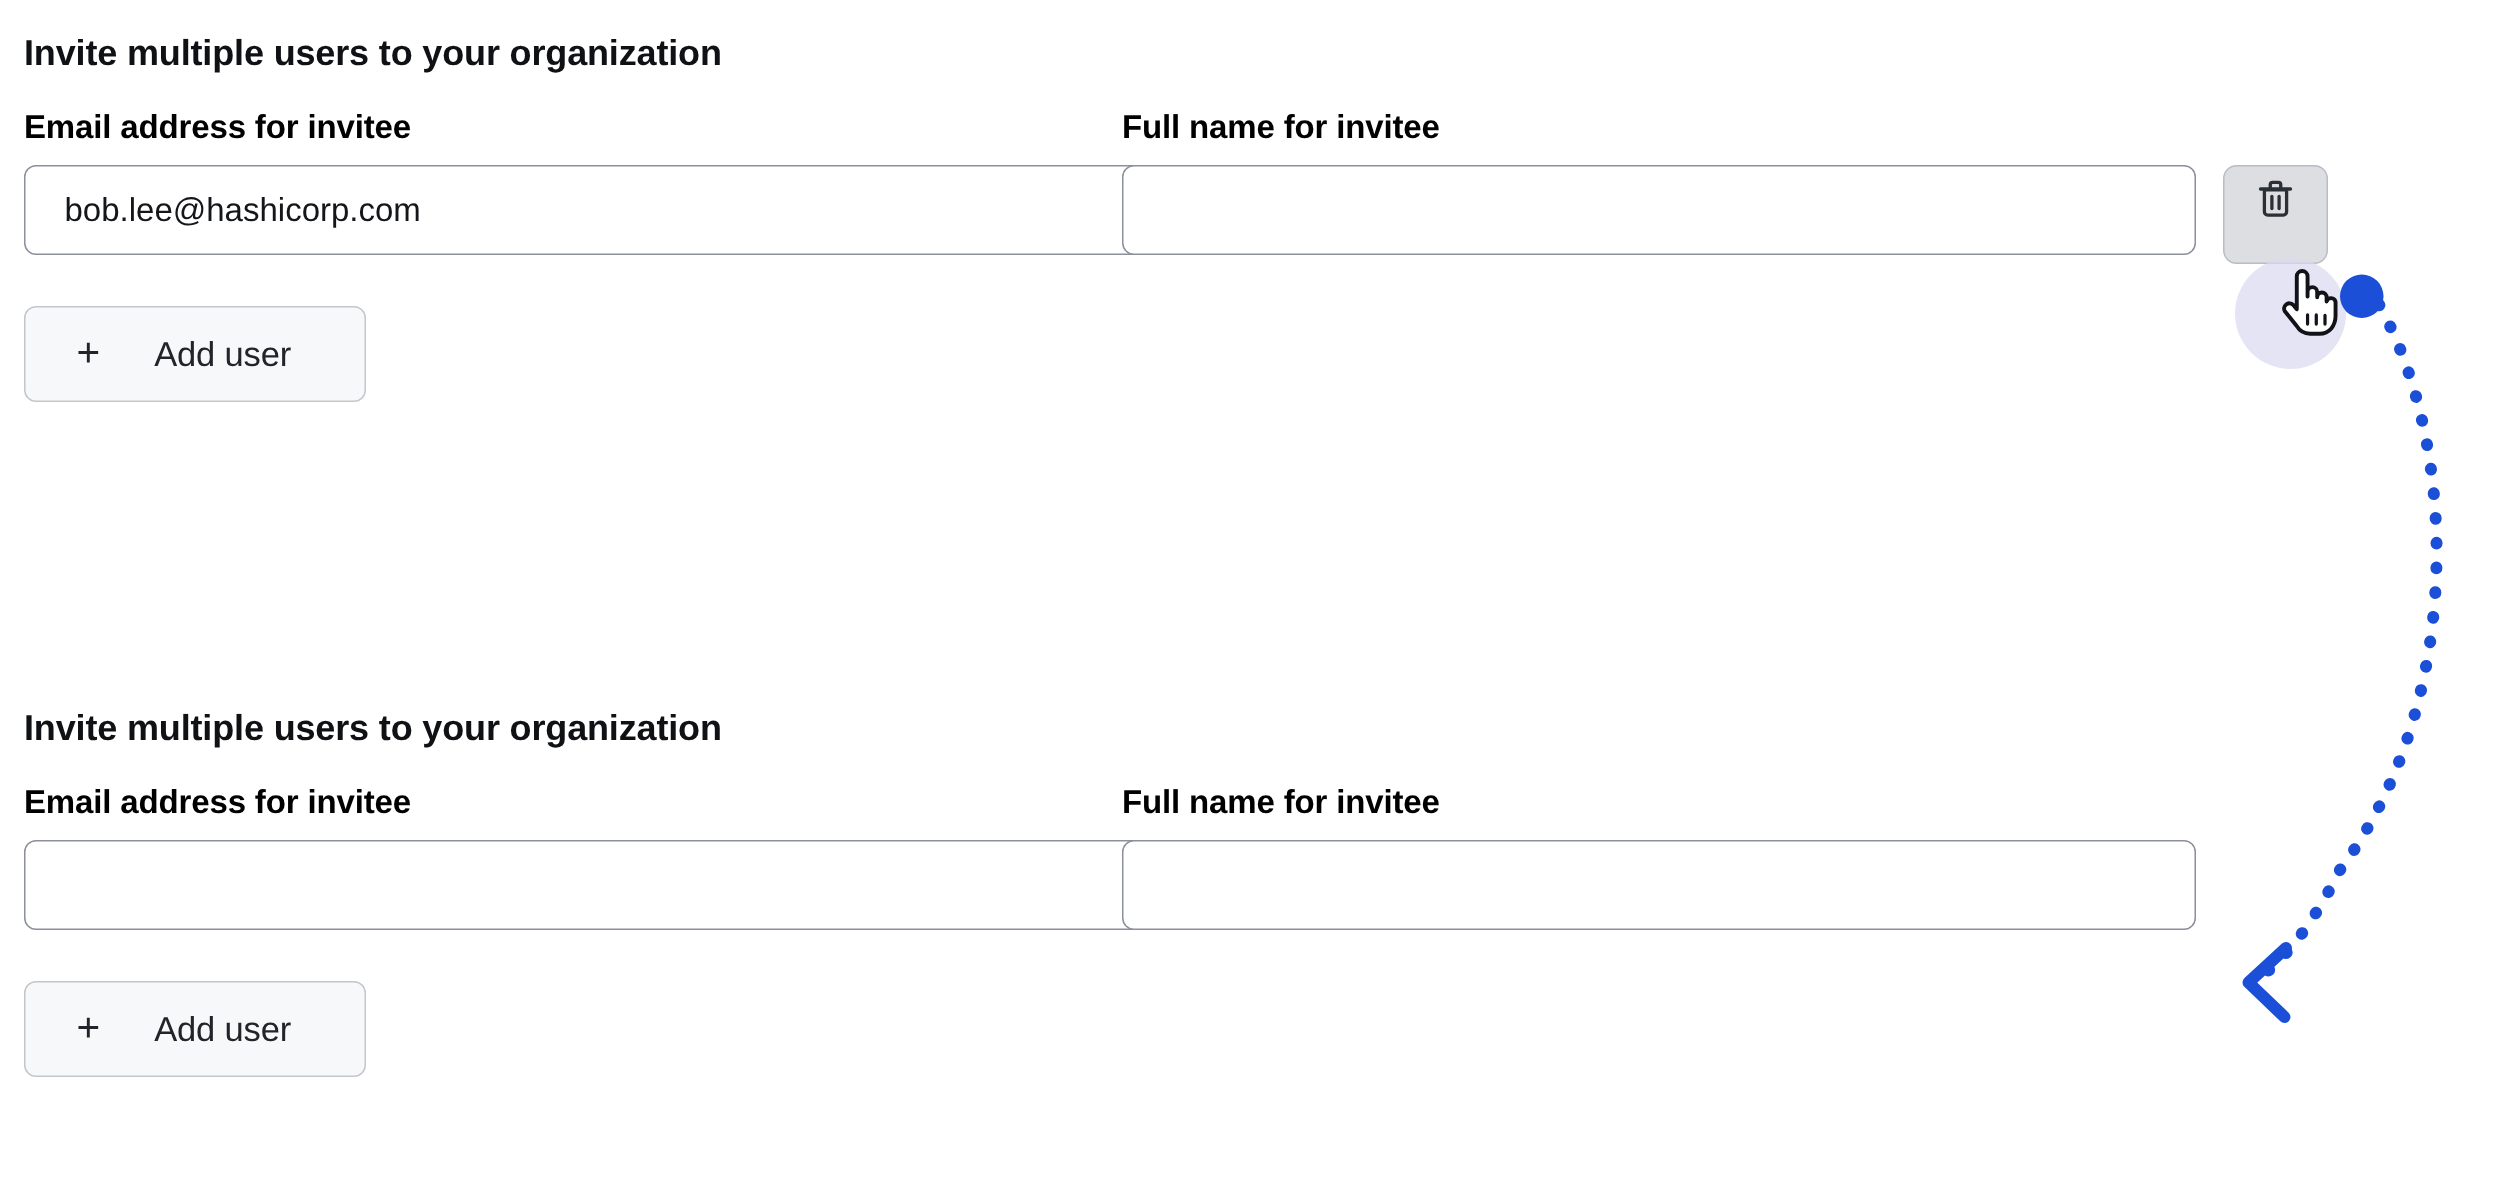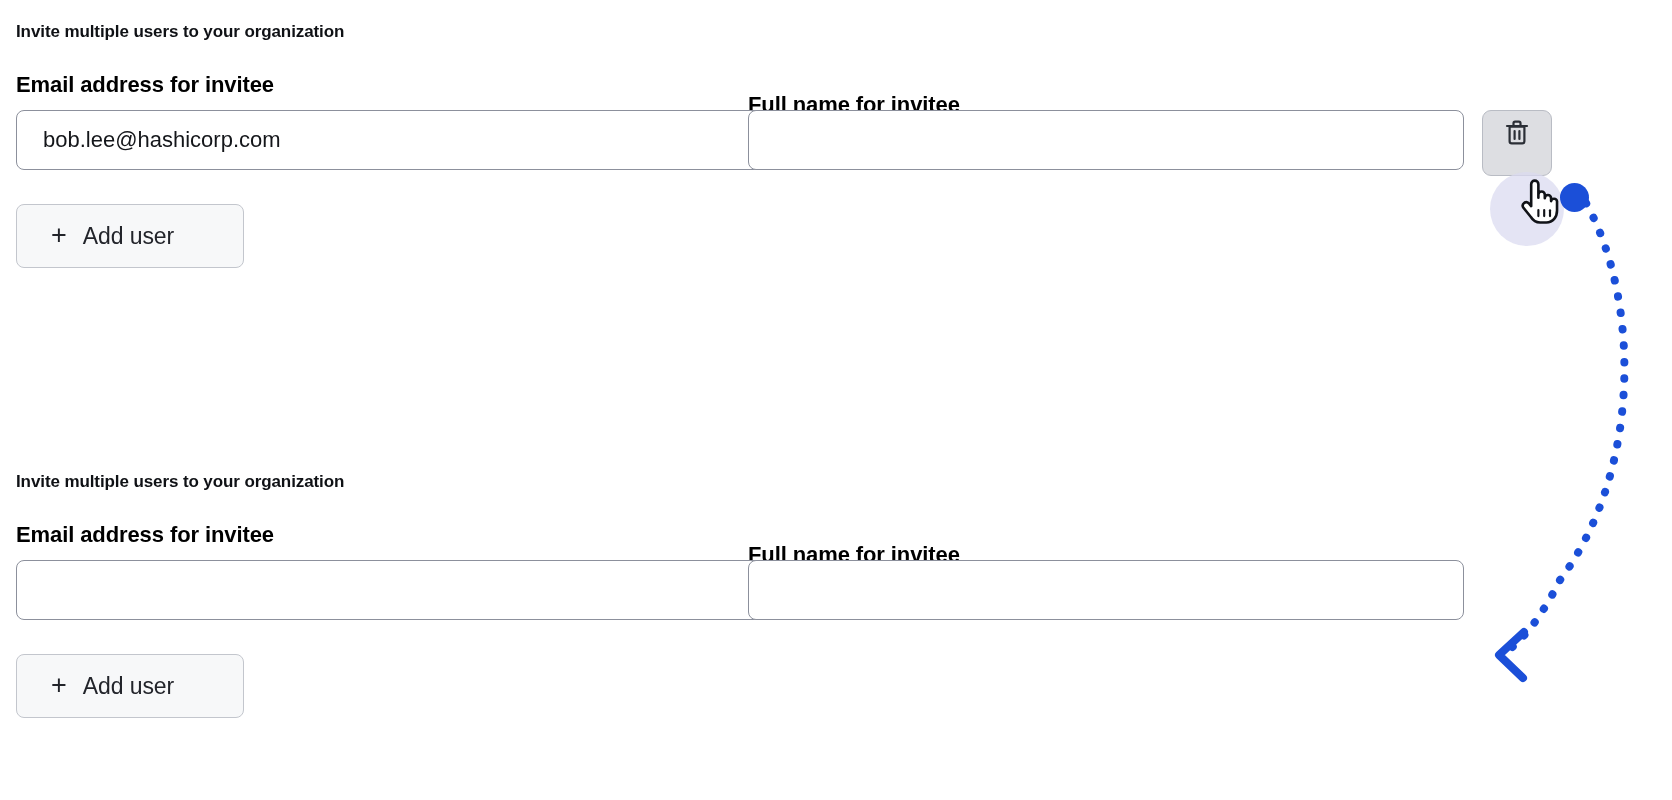--- a/index.html
+++ b/index.html
@@ -24,37 +24,37 @@
   
   .section {
     position: absolute;
     left: 0;
     width: 1672px;
   }
   .section-heading {
     position: absolute;
     left: 16px;
     top: 0;
-    font-size: 17px;
+    font-size: 24px;
     font-weight: 700;
     color: #0f1115;
     letter-spacing: -0.1px;
     white-space: nowrap;
   }
   .field-label {
     position: absolute;
     top: 50px;
     font-size: 22px;
     font-weight: 700;
     color: #000000;
     letter-spacing: -0.1px;
     white-space: nowrap;
   }
   .field-label.col-1 { left: 16px; }
-  .field-label.col-2 { left: 748px; margin-top: 20px; }
+  .field-label.col-2 { left: 748px; }
 
   .text-input {
     position: absolute;
     top: 88px;
     height: 60px;
     box-sizing: border-box;
     border: 1.6px solid #8c909c;
     border-radius: 8px;
     background: #ffffff;
     font-family: "Liberation Sans", sans-serif;
@@ -106,20 +106,21 @@
     font-size: 27px;
     font-weight: 400;
     color: #22242a;
     line-height: 1;
     margin-top: -2px;
   }
   .add-user-button .label {
     font-size: 23px;
     color: #22242a;
     letter-spacing: -0.1px;
+    margin-left: 20px;
   }
 
   
   .annotation-layer {
     position: absolute;
     inset: 0;
     pointer-events: none;
   }
 
   .cursor-halo {

